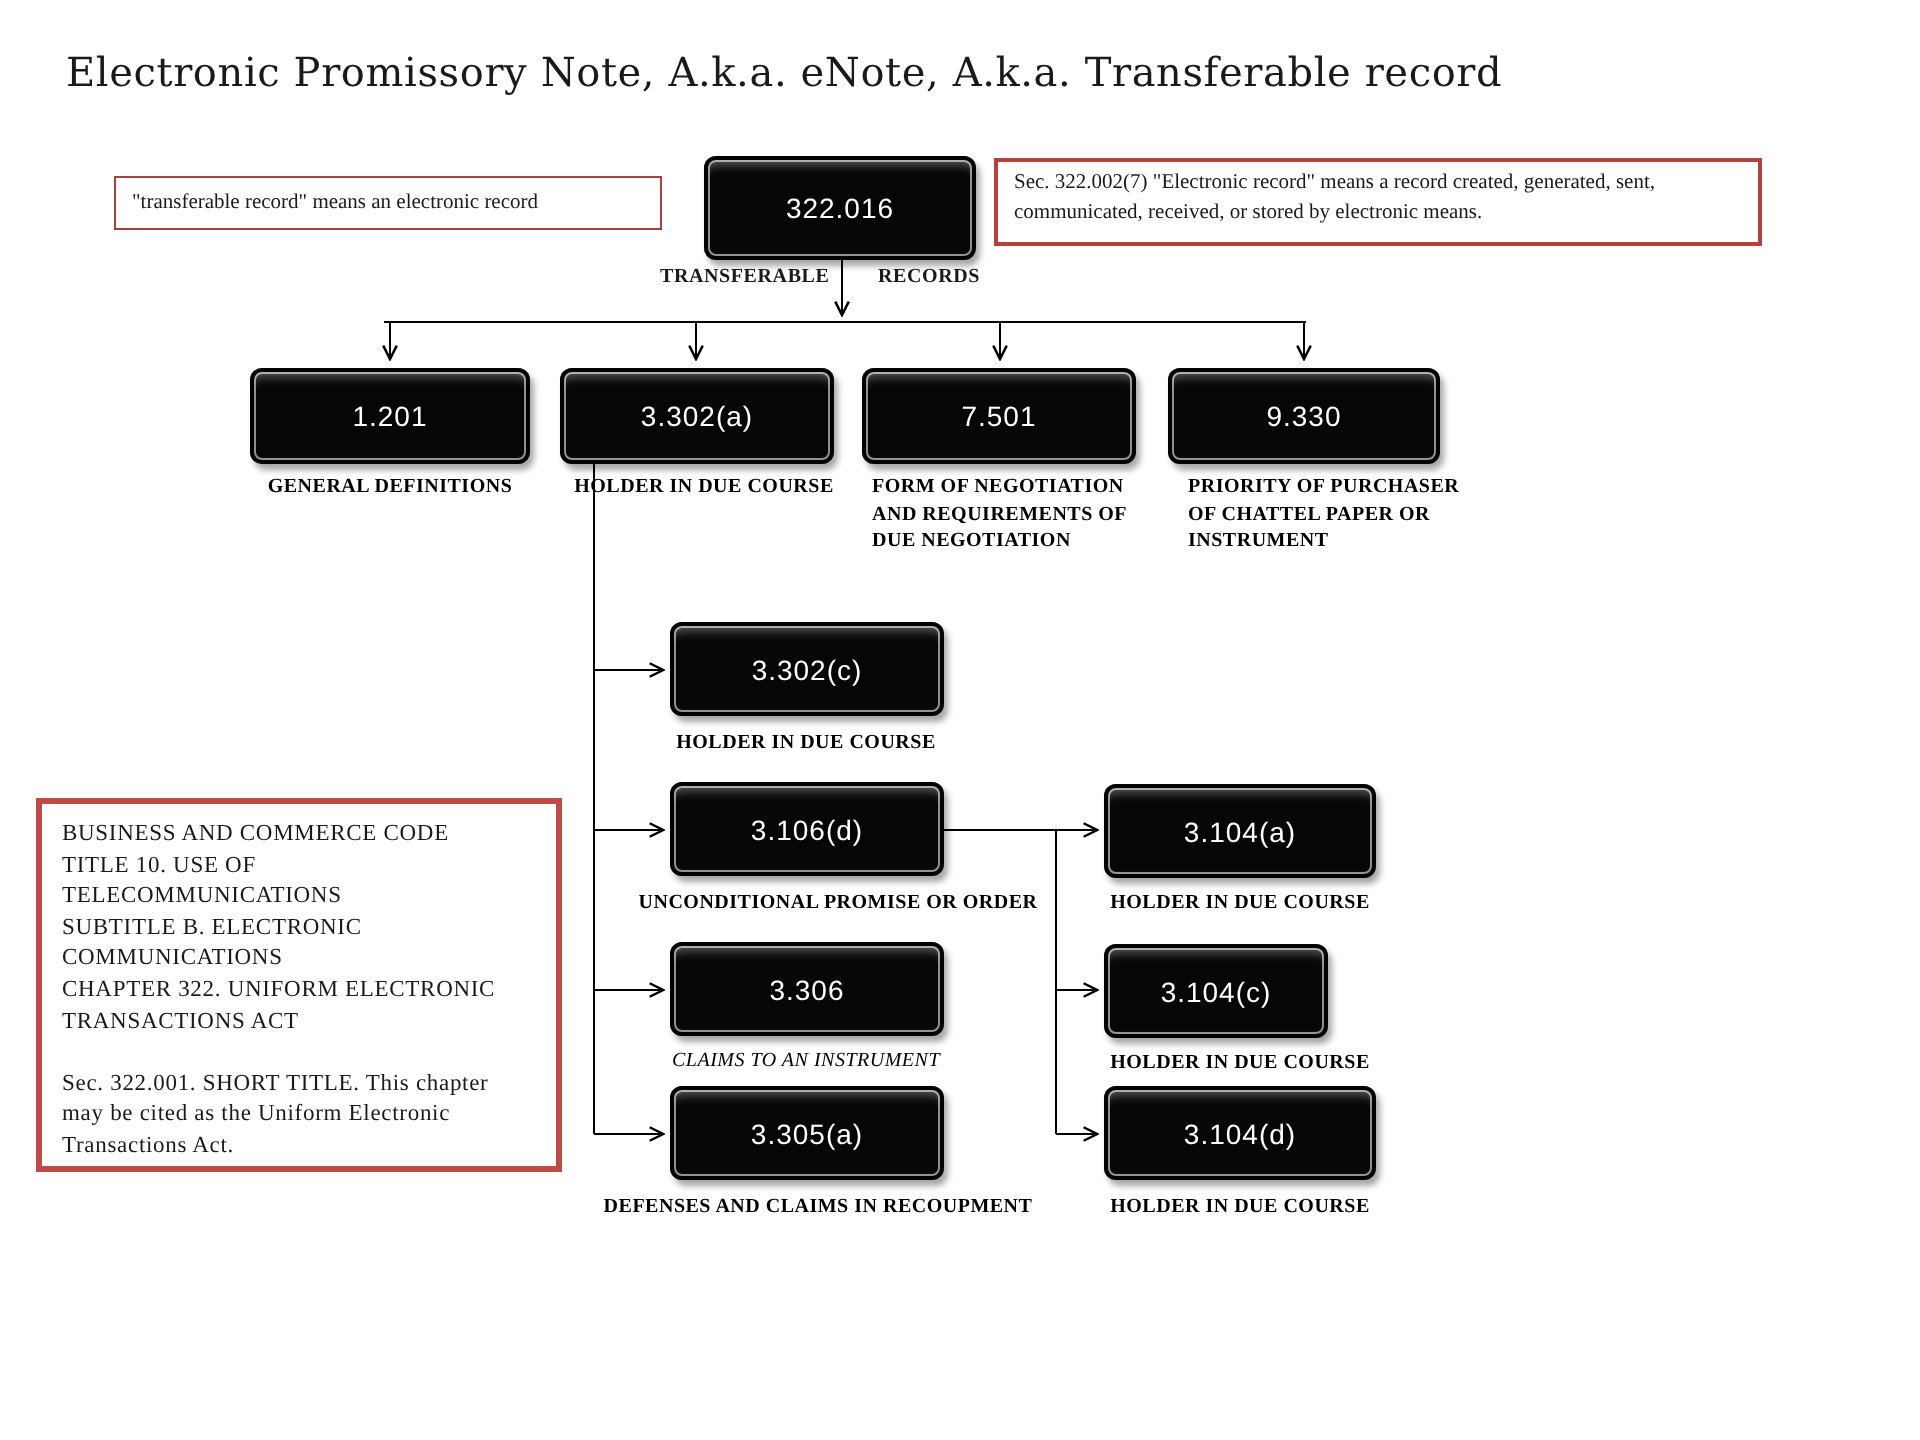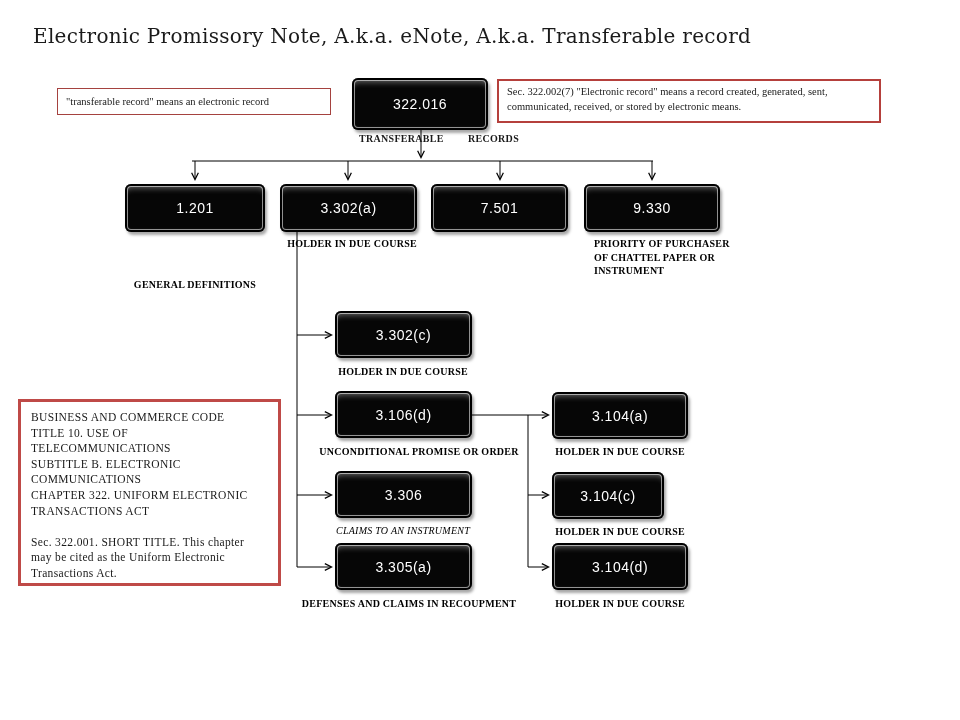--- a/index.html
+++ b/index.html
@@ -27,21 +27,21 @@
   .nlabel.light{font-weight:normal;font-style:italic;}
 
   
   .rednote{position:absolute;z-index:2;background:#fff;font-size:10.5px;line-height:15px;}
   .rednote.small{border:1px solid #a5423f;display:flex;align-items:center;padding:0 8px;}
   .rednote.wide{border:2px solid #b5403c;padding:3px 8px 0 8px;overflow:visible;}
   .rednote.big{border:3px solid #bf4a47;padding:8px 10px;font-size:11.5px;line-height:15.6px;
                letter-spacing:.35px;white-space:pre-line;}
 
   .splitlabel{position:absolute;z-index:2;left:330px;top:133px;width:160px;display:flex;
-              justify-content:space-between;font-weight:bold;font-size:10px;letter-spacing:.3px;margin-left:29px;}
+              justify-content:space-between;font-weight:bold;font-size:10px;letter-spacing:.3px;}
 
   .caption{position:absolute;z-index:2;left:0;top:636px;width:960px;text-align:center;
            font-family:"DejaVu Serif",serif;font-size:13px;line-height:19.5px;white-space:pre-line;}
 </style>
 </head>
 <body>
 
 <div id="canvas">
 
   <svg id="wires" xmlns="http://www.w3.org/2000/svg">
@@ -89,26 +89,29 @@
 may be cited as the Uniform Electronic
 Transactions Act.</div>
 
   <div class="node" style="left:352px;top:78px;width:136px;height:52px;">322.016</div>
   <div class="splitlabel">
     <span>TRANSFERABLE</span>
     <span>RECORDS</span>
   </div>
 
   <div class="node" style="left:125px;top:184px;width:140px;height:48px;">1.201</div>
-  <div class="nlabel center" style="left:195px;top:237px;margin-top:41px;">GENERAL DEFINITIONS</div>
+  <div class="nlabel center" style="left:195px;top:237px;">GENERAL DEFINITIONS</div>
 
   <div class="node" style="left:280px;top:184px;width:137px;height:48px;">3.302(a)</div>
   <div class="nlabel center" style="left:352px;top:237px;">HOLDER IN DUE COURSE</div>
 
   <div class="node" style="left:431px;top:184px;width:137px;height:48px;">7.501</div>
+  <div class="nlabel" style="left:436px;top:237px;">FORM OF NEGOTIATION
+AND REQUIREMENTS OF
+DUE NEGOTIATION</div>
 
   <div class="node" style="left:584px;top:184px;width:136px;height:48px;">9.330</div>
   <div class="nlabel" style="left:594px;top:237px;">PRIORITY OF PURCHASER
 OF CHATTEL PAPER OR
 INSTRUMENT</div>
 
   <div class="node" style="left:335px;top:311px;width:137px;height:47px;">3.302(c)</div>
   <div class="nlabel center" style="left:403px;top:365px;">HOLDER IN DUE COURSE</div>
 
   <div class="node" style="left:335px;top:391px;width:137px;height:47px;">3.106(d)</div>

